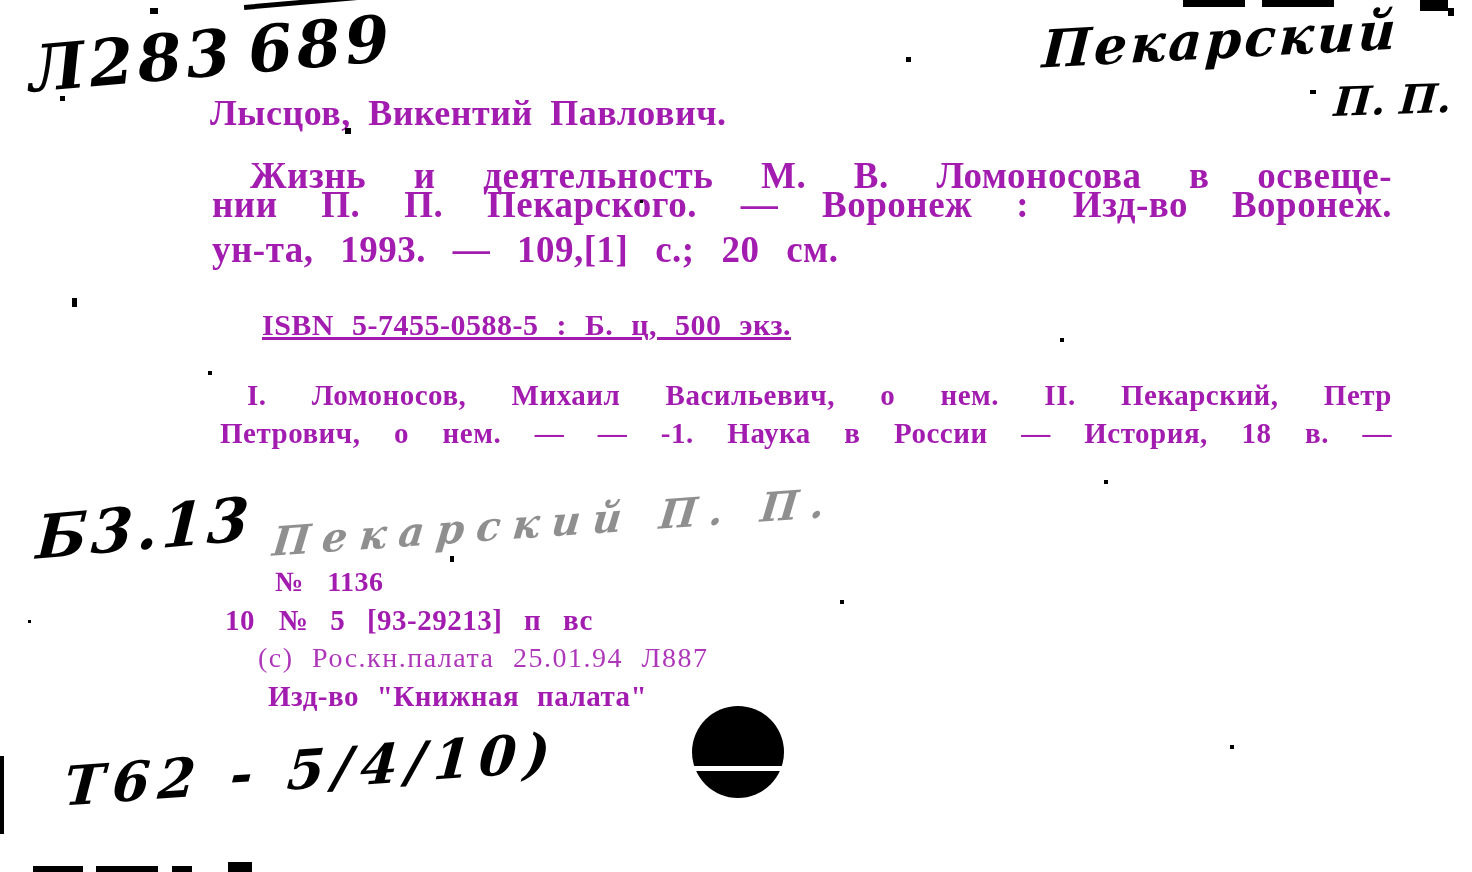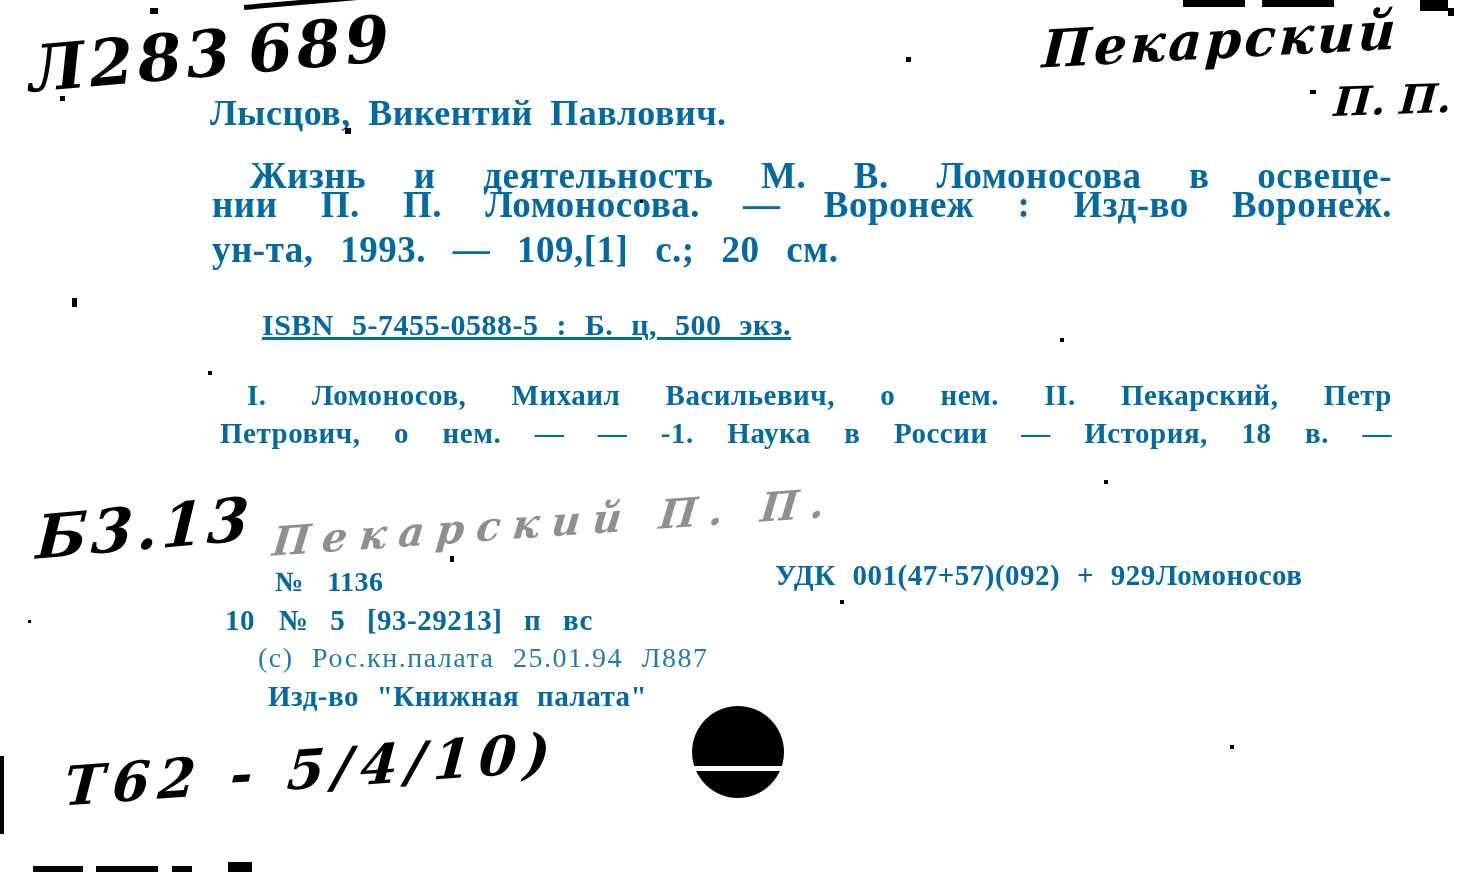--- a/index.html
+++ b/index.html
@@ -11,21 +11,21 @@
     overflow: hidden;
     font-family: "Liberation Serif", "DejaVu Serif", serif;
     color: #000;
   }
   
   .pline {
     position: absolute;
     font-weight: 700;
     line-height: 1.1;
     white-space: nowrap;
-    color: #0369a1;
+    color: #a21caf;
     letter-spacing: 0.5px;
   }
   .pline.just {
     white-space: normal;
     text-align: justify;
     text-align-last: justify;
   }
   .light { font-weight: 400; opacity: 0.88; }
   
   .hand {
@@ -71,39 +71,38 @@
     <span>Л283</span><span class="overlined" style="margin-left:14px;">689</span>
   </div>
 
   <div class="hand" style="left:1042px; top:14px; font-size:52px; transform:rotate(-3deg) skewX(-6deg); letter-spacing:3px;">Пекарский</div>
   <div class="hand" style="left:1334px; top:80px; font-size:40px; transform:rotate(-2deg) skewX(-6deg);">П. П.</div>
 
   <div class="pline" style="left:210px; top:94px; font-size:36px; word-spacing:8px;">Лысцов, Викентий Павлович.</div>
 
   <div class="pline just" style="left:250px; top:156px; width:1142px; font-size:37px; word-spacing:10px;">Жизнь и деятельность М. В. Ломоносова в освеще-</div>
 
-  <div class="pline just" style="left:212px; top:185px; width:1180px; font-size:37px; word-spacing:10px;">нии П. П. Ломоносова. — Воронеж : Изд-во Воронеж.</div>
+  <div class="pline just" style="left:212px; top:185px; width:1180px; font-size:37px; word-spacing:10px;">нии П. П. Пекарского. — Воронеж : Изд-во Воронеж.</div>
 
   <div class="pline" style="left:212px; top:230px; font-size:37px; word-spacing:17px;">ун-та, 1993. — 109,[1] с.; 20 см.</div>
 
 
   <div class="pline" style="left:262px; top:308px; font-size:30px; word-spacing:10px;text-decoration:underline;">ISBN 5-7455-0588-5 : Б. ц, 500 экз.</div>
 
   <div class="pline just" style="left:247px; top:380px; width:1145px; font-size:29px; word-spacing:8px;">I. Ломоносов, Михаил Васильевич, о нем. II. Пекарский, Петр</div>
 
   <div class="pline just" style="left:220px; top:418px; width:1172px; font-size:29px; word-spacing:8px;">Петрович, о нем. — — -1. Наука в России — История, 18 в. —</div>
 
 
   <div class="hand" style="left:36px; top:498px; font-size:60px; transform:rotate(-5deg) skewX(-8deg); letter-spacing:4px;">Б3.13</div>
 
   <div class="hand pencil" style="left:272px; top:502px; font-size:40px; transform:rotate(-4deg) skewX(-10deg);">Пекарский П. П.</div>
 
   <div class="pline" style="left:275px; top:567px; font-size:28px; word-spacing:16px;">№ 1136</div>
 
-  <div class="pline" style="left:775px; top:560px; font-size:29px; word-spacing:9px;">УДК 001(47+57)(092) + 929Ломоносов</div>
 
   <div class="pline" style="left:225px; top:605px; font-size:29px;">
     <span>10</span>
     <span style="margin-left:16px; word-spacing:14px;">№ 5 [93-29213] п вс</span>
   </div>
 
   <div class="pline light" style="left:258px; top:643px; font-size:28px; word-spacing:10px; letter-spacing:1.5px;">(с) Рос.кн.палата 25.01.94 Л887</div>
 
   <div class="pline" style="left:268px; top:681px; font-size:29px; word-spacing:10px;">Изд-во "Книжная палата"</div>
 

